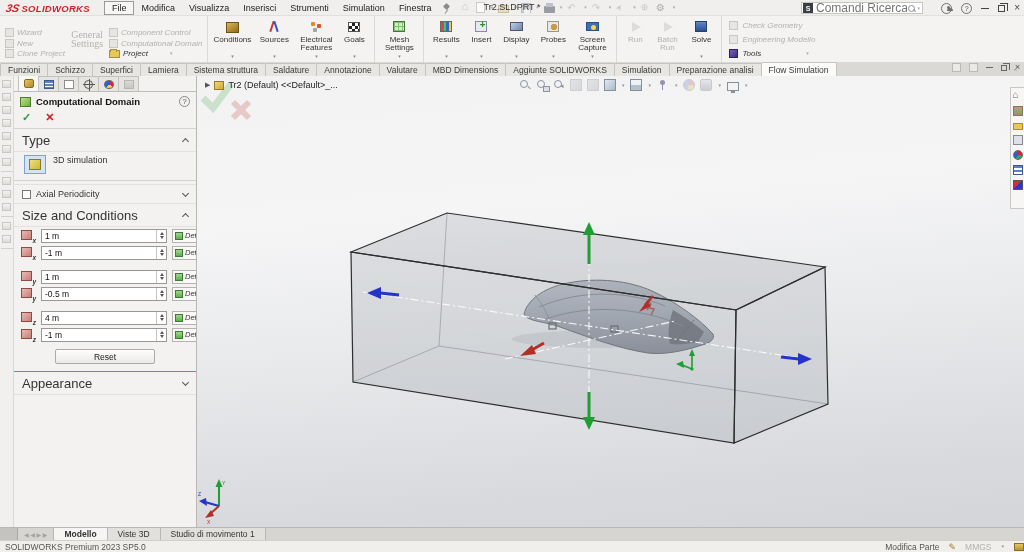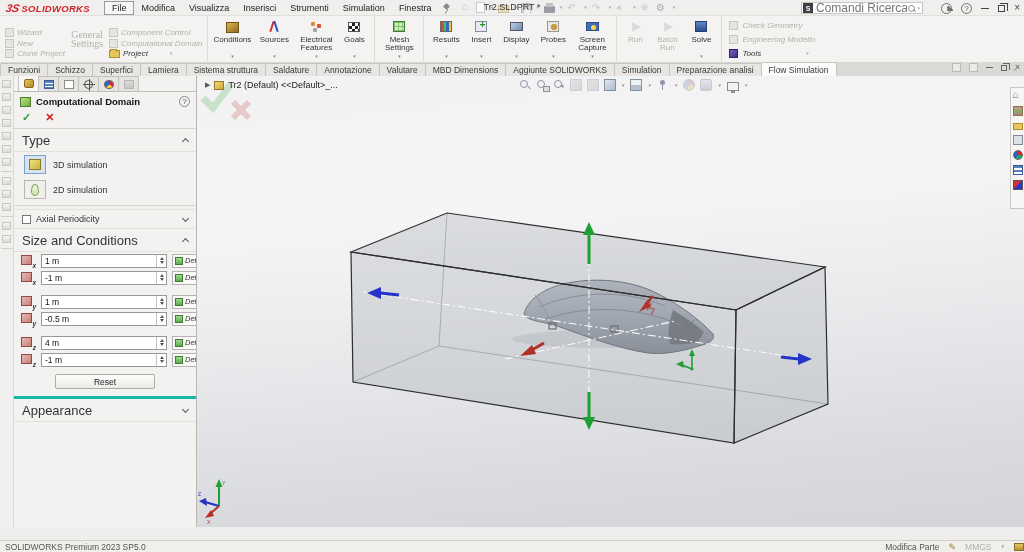--- a/index.html
+++ b/index.html
@@ -119,21 +119,21 @@
   .ic-domain { width:11px; height:10px; background:linear-gradient(135deg,#b9e08a,#6faf3f); border:1px solid #4d7d2a; }
   .pm-title b { font-size:9.5px; color:#111; }
   .helpc { margin-left:auto; width:11px; height:11px; border:1px solid #8a8886; border-radius:50%; font-size:8px; color:#555; display:flex; align-items:center; justify-content:center; }
   .okrow { display:flex; gap:14px; padding:1px 8px 4px 8px; border-bottom:1px solid #d6d4d1; }
   .okrow .ok { color:#2e9e44; font-weight:bold; font-size:11px; }
   .okrow .cancel { color:#cc2222; font-weight:bold; font-size:11px; }
   .sec-h { display:flex; align-items:center; padding:4px 8px 3px 8px; font-size:13px; color:#333; border-bottom:1px solid #e3e1de; }
   .sec-h .chv { margin-left:auto; }
   .chv { width:5px; height:5px; border-right:1.3px solid #555; border-bottom:1.3px solid #555; transform:rotate(45deg); display:inline-block; margin-bottom:2px; }
   .chv.up { transform:rotate(225deg); margin-bottom:-2px; }
-  .type-row { display:flex; align-items:center; gap:7px; padding:3px 10px; }
+  .type-row { display:flex; align-items:flex-start; gap:7px; padding:3px 10px; }
   .type-ic { width:22px; height:19px; border:1px solid #b9b7b4; background:#f0efec; display:flex; align-items:center; justify-content:center; }
   .type-ic.sel { background:#d5e3f2; border:1px solid #7fa3c8; }
   .cube3d { width:12px; height:11px; background:linear-gradient(135deg,#f0e27a,#c9b63f); border:1px solid #897c20; }
   .flat2d { width:8px; height:12px; background:linear-gradient(#eef5e2,#cfe0b2); border:1px solid #7f9a55; border-radius:50% 50% 50% 50%/60% 60% 40% 40%; }
   .sepline { height:1px; background:#d6d4d1; margin:3px 0; }
   .axial { display:flex; align-items:center; gap:5px; padding:4px 8px; font-size:9px; border-top:1px solid #e3e1de; border-bottom:1px solid #e3e1de; }
   .cb { width:9px; height:9px; border:1px solid #7a7876; background:#fff; }
   .axial .chv { margin-left:auto; }
   .srow { display:flex; align-items:center; padding:1px 4px 1px 6px; height:17px; gap:5px; }
   .gap8 { height:7px; }
@@ -483,26 +483,20 @@
       <div class="sec-h">
         <span>Type</span>
         <i class="chv up"></i>
       </div>
       <div class="type-row">
         <span class="type-ic sel">
             <i class="cube3d"></i>
           </span>
         <span>3D simulation</span>
       </div>
-      <div class="type-row">
-        <span class="type-ic">
-            <i class="flat2d"></i>
-          </span>
-        <span>2D simulation</span>
-      </div>
       <div class="sepline"></div>
 
       <div class="axial">
         <span class="cb"></span>
         <span>Axial Periodicity</span>
         <i class="chv"></i>
       </div>
 
       <div class="sec-h">
         <span>Size and Conditions</span>
@@ -616,21 +610,21 @@
         <span class="scond">
             <i class="gsq"></i>
             <i class="ctext">Default</i>
             <i class="chv"></i>
           </span>
       </div>
 
       <div class="resetrow">
         <span class="resetbtn">Reset</span>
       </div>
-      <div class="sec-h" style="border-top:3px solid #14b8a6">
+      <div class="sec-h" style="border-top:1px solid #14b8a6">
         <span>Appearance</span>
         <i class="chv"></i>
       </div>
     </div>
 
     <div class="vp">
       <div class="crumb">
         <span class="arr">▶</span>
         <span class="ycube"></span>
         <span>Tr2 (Default) &lt;&lt;Default&gt;_...</span>
@@ -766,20 +760,27 @@
           <line x1="22" y1="430" x2="13" y2="438" stroke="#b03028" stroke-width="2"></line>
           <polygon points="14,434 17,440 8,442" fill="#b03028"></polygon>
           <text x="25" y="409" font-size="5" fill="#2a6e2a">Y</text>
           <text x="1" y="420" font-size="5" fill="#2433c8">Z</text>
           <text x="10" y="448" font-size="5" fill="#b03028">X</text>
         </g>
       </svg>
     </div>
   </div>
 
+  <div class="mtabs">
+    <span class="msplit"></span>
+    <span class="mnav">◀ ◀ ▶ ▶</span>
+    <span class="mtab active">Modello</span>
+    <span class="mtab">Viste 3D</span>
+    <span class="mtab">Studio di movimento 1</span>
+  </div>
 
   <div class="statusbar">
     <span class="lefttxt">SOLIDWORKS Premium 2023 SP5.0</span>
     <span class="right">
       <span>Modifica Parte</span>
       <span class="pencil">✎</span>
       <span class="units">MMGS</span>
       <span class="sb-caret">▼</span>
       <span class="sb-ic"></span>
     </span>

